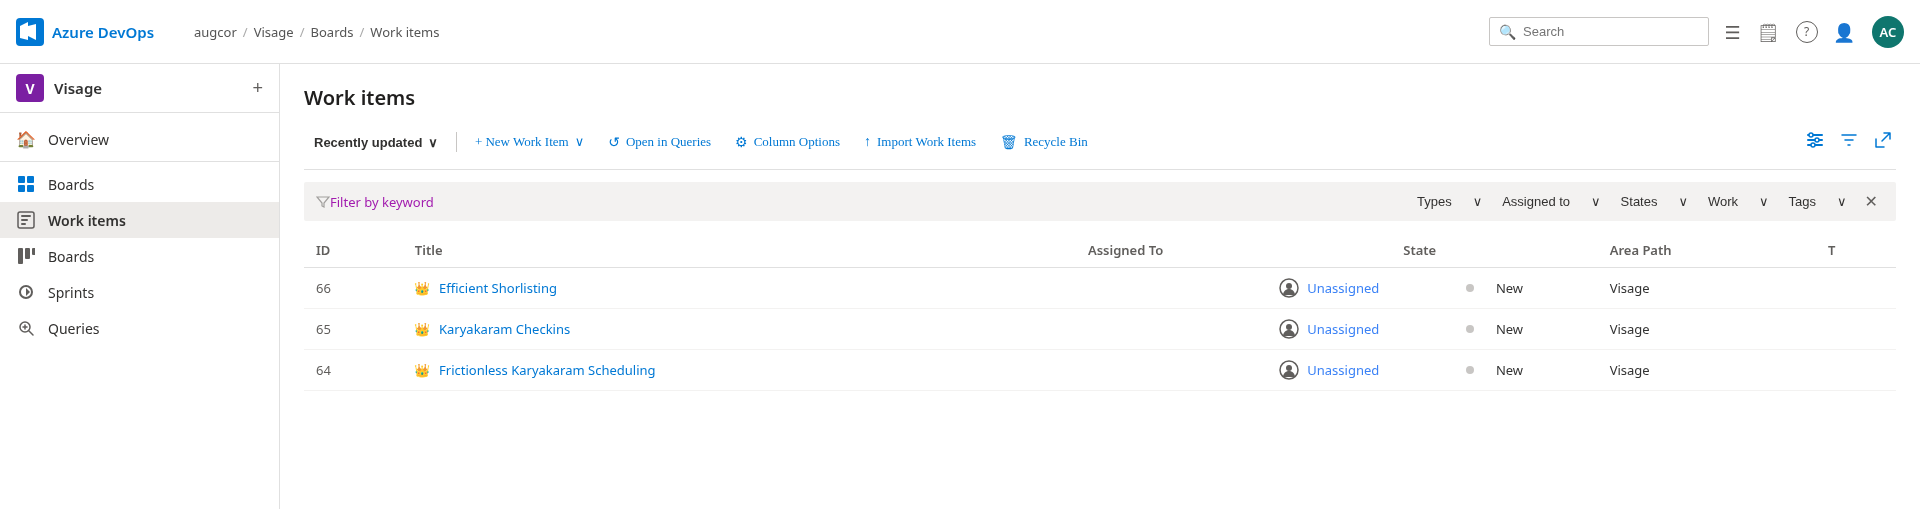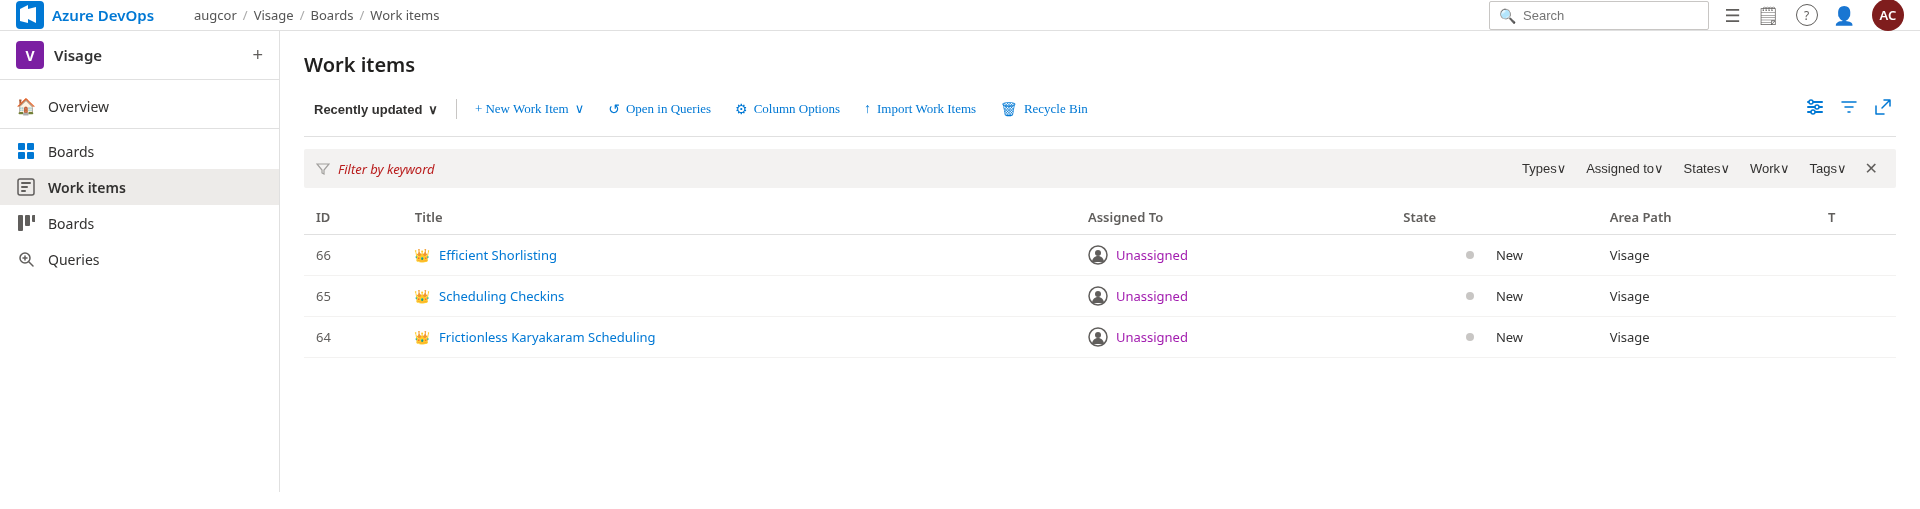--- a/index.html
+++ b/index.html
@@ -1,37 +1,37 @@
 <!DOCTYPE html>
 <html><head>
   <meta charset="utf-8">
   <style>
     * { box-sizing: border-box; margin: 0; padding: 0; }
     body { font-family: 'Segoe UI', system-ui, sans-serif; font-size: 14px; color: #333; background: #fff; height: 509px; overflow: hidden; }
 
     
     .top-nav {
-      display: flex; align-items: center; height: 31px;
+      display: flex; align-items: center; height: 64px;
       background: #fff; border-bottom: 1px solid #e0e0e0;
       padding: 0 16px; gap: 16px;
     }
     .top-nav-brand { display: flex; align-items: center; gap: 8px; color: #0078d4; font-weight: 600; font-size: 15px; }
     .top-nav-brand .brand-icon { width: 28px; height: 28px; }
     .breadcrumb { display: flex; align-items: center; gap: 6px; color: #555; font-size: 13px; margin-left: 24px; }
     .breadcrumb span { cursor: pointer; }
     .breadcrumb .sep { color: #aaa; }
     .top-nav-right { margin-left: auto; display: flex; align-items: center; gap: 16px; }
     .search-box {
       display: flex; align-items: center; gap: 6px;
       border: 1px solid #c8c6c4; border-radius: 2px;
       padding: 4px 10px; width: 220px; background: #fff;
     }
     .search-box input { border: none; outline: none; font-size: 13px; width: 100%; color: #555; }
     .nav-icon { color: #605e5c; cursor: pointer; font-size: 18px; }
-    .avatar { width: 32px; height: 32px; border-radius: 50%; background: #7f1d1d; color: #fff; display: flex; align-items: center; justify-content: center; font-size: 13px; font-weight: 600; cursor: pointer; }
+    .avatar { width: 32px; height: 32px; border-radius: 50%; background: #0f766e; color: #fff; display: flex; align-items: center; justify-content: center; font-size: 13px; font-weight: 600; cursor: pointer; }
 
     
     .app-body { display: flex; height: calc(509px - 48px); }
 
     
     .sidebar { width: 280px; min-width: 280px; border-right: 1px solid #e0e0e0; background: #fff; display: flex; flex-direction: column; overflow-y: auto; }
     .sidebar-header { display: flex; align-items: center; justify-content: space-between; padding: 10px 16px; border-bottom: 1px solid #e0e0e0; }
     .sidebar-project { display: flex; align-items: center; gap: 10px; font-weight: 600; font-size: 15px; }
     .project-icon { width: 28px; height: 28px; background: #7b1fa2; border-radius: 4px; display: flex; align-items: center; justify-content: center; color: #fff; font-weight: 700; font-size: 14px; }
     .sidebar-add { color: #605e5c; cursor: pointer; font-size: 18px; border: none; background: none; }
@@ -63,41 +63,41 @@
     }
     .toolbar-right { margin-left: auto; display: flex; align-items: center; gap: 8px; }
     .toolbar-icon-btn { border: none; background: none; cursor: pointer; color: #0078d4; font-size: 16px; padding: 4px; }
 
     
     .filter-bar {
       display: flex; align-items: center; gap: 8px;
       background: #f3f2f1; padding: 8px 12px; border-radius: 2px;
       margin-bottom: 12px;
     }
-    .filter-input { display: flex; align-items: center; gap: 8px; flex: 1; color: #b91c1c; font-size: 13px; font-style: italic; }
+    .filter-input { display: flex; align-items: center; flex: 1; color: #a21caf; font-size: 13px; }
     .filter-chips { display: flex; align-items: center; gap: 4px; margin-left: auto; }
     .filter-chip {
-      display: flex; align-items: flex-end; gap: 0;
+      display: flex; align-items: flex-end; gap: 21px;
       padding: 4px 8px; border: none; background: none; cursor: pointer;
       color: #323130; font-size: 13px; border-radius: 2px;
     }
     .filter-close { border: none; background: none; cursor: pointer; color: #605e5c; font-size: 16px; padding: 2px 6px; }
 
     
     .work-items-table { width: 100%; border-collapse: collapse; }
     .work-items-table th {
       text-align: left; padding: 8px 12px; font-size: 13px; font-weight: 600;
       color: #605e5c; border-bottom: 1px solid #e0e0e0; white-space: nowrap;
     }
     .work-items-table td {
       padding: 10px 12px; font-size: 13px; border-bottom: 1px solid #f3f2f1;
       vertical-align: middle;
     }
     .work-item-title { display: flex; align-items: center; gap: 8px; color: #0078d4; cursor: pointer; }
-    .assigned-cell { display: flex; align-items: center; gap: 8px; color: #a21caf; }
+    .assigned-cell { display: flex; align-items: center; gap: 8px; color: #3b82f6; justify-content: flex-end; }
     .state-cell { display: flex; align-items: center; gap: 22px; justify-content: center; }
     .state-dot { width: 8px; height: 8px; border-radius: 50%; background: #c8c6c4; }
     .id-col { color: #605e5c; font-size: 13px; }
   </style>
 </head>
 <body>
 
 <div class="top-nav">
   <div class="top-nav-brand">
     <svg class="brand-icon" viewBox="0 0 28 28" fill="none">
@@ -171,20 +171,29 @@
       </div>
       <div class="sidebar-item">
         <span class="item-icon">
           <svg width="18" height="18" viewBox="0 0 18 18" fill="none">
             <rect x="1" y="1" width="5" height="16" rx="1" fill="#605e5c"></rect>
             <rect x="8" y="1" width="5" height="11" rx="1" fill="#605e5c"></rect>
             <rect x="15" y="1" width="5" height="7" rx="1" fill="#605e5c"></rect>
           </svg>
         </span>
         <span>Boards</span>
+      </div>
+      <div class="sidebar-item">
+        <span class="item-icon">
+          <svg width="18" height="18" viewBox="0 0 18 18" fill="none">
+            <path d="M9 2a7 7 0 1 1 0 14A7 7 0 0 1 9 2zm0 2a5 5 0 1 0 0 10A5 5 0 0 0 9 4z" fill="#605e5c"></path>
+            <path d="M13 9l-4 4V5l4 4z" fill="#605e5c"></path>
+          </svg>
+        </span>
+        <span>Sprints</span>
       </div>
       <div class="sidebar-item">
         <span class="item-icon">
           <svg width="18" height="18" viewBox="0 0 18 18" fill="none">
             <circle cx="8" cy="8" r="5" stroke="#605e5c" stroke-width="1.5" fill="none"></circle>
             <line x1="12" y1="12" x2="16" y2="16" stroke="#605e5c" stroke-width="1.5" stroke-linecap="round"></line>
             <line x1="6" y1="8" x2="10" y2="8" stroke="#605e5c" stroke-width="1.5" stroke-linecap="round"></line>
             <line x1="8" y1="6" x2="8" y2="10" stroke="#605e5c" stroke-width="1.5" stroke-linecap="round"></line>
           </svg>
         </span>
@@ -315,21 +324,21 @@
       </div>
     </td>
     <td>Visage</td>
     <td></td>
   </tr>
           <tr>
     <td class="id-col">65</td>
     <td>
       <div class="work-item-title">
         <span style="color:#f4a118;">👑</span>
-        <span>Scheduling Checkins</span>
+        <span>Karyakaram Checkins</span>
       </div>
     </td>
     <td>
       <div class="assigned-cell">
         <svg width="20" height="20" viewBox="0 0 20 20" fill="none">
           <circle cx="10" cy="10" r="9" stroke="#605e5c" stroke-width="1.5" fill="none"></circle>
           <circle cx="10" cy="8" r="3" fill="#605e5c"></circle>
           <path d="M4 17c0-3.3 2.7-6 6-6s6 2.7 6 6" fill="#605e5c"></path>
         </svg>
         <span>Unassigned</span>

